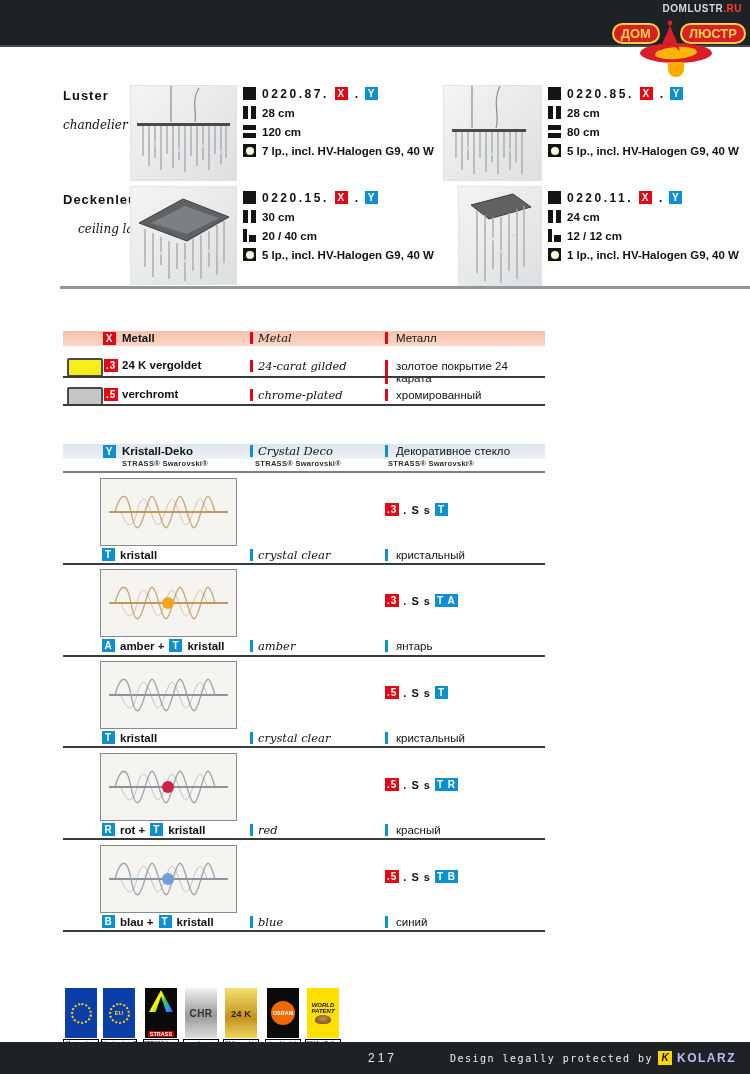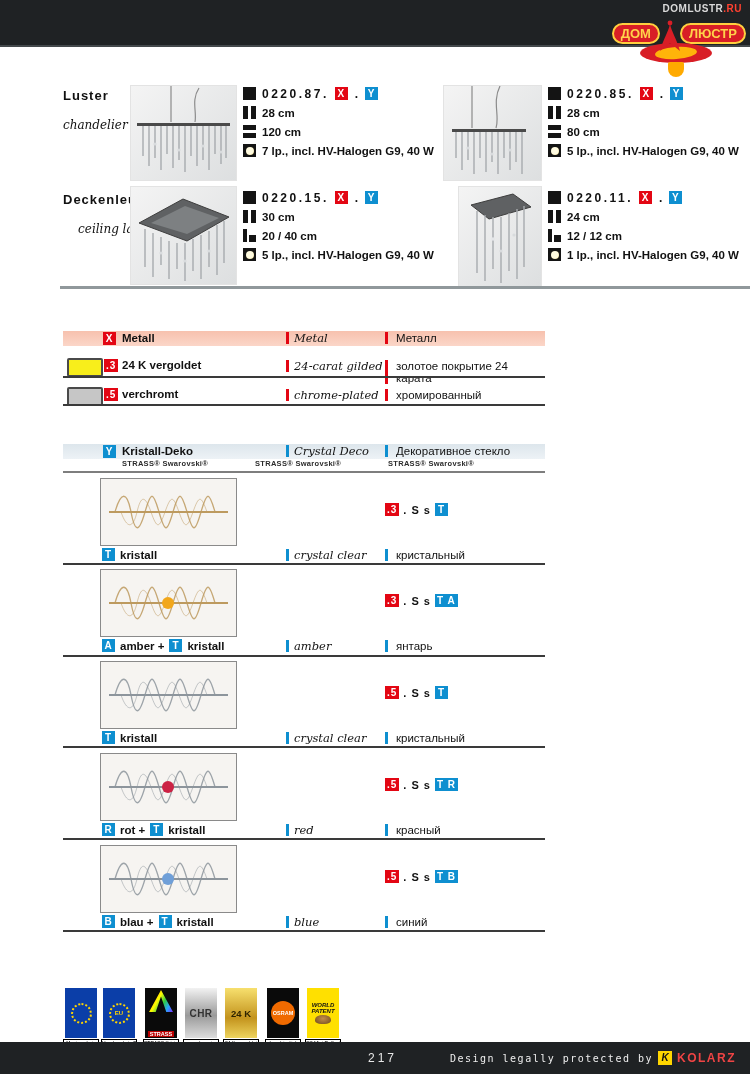--- a/index.html
+++ b/index.html
@@ -6,21 +6,21 @@
   #page{position:relative;width:750px;height:1074px;background:#fff;overflow:hidden;
         font-family:"Liberation Sans",sans-serif;color:#111;}
   
   .topbar{position:absolute;left:0;top:0;width:750px;height:45px;background:#1f2224;border-bottom:2px solid #43484b;}
   .footbar{position:absolute;left:0;top:1042px;width:750px;height:32px;background:#1f2224;}
   .pageno{position:absolute;left:368px;top:9px;color:#e8e8e8;font-size:12px;letter-spacing:3px;}
   .foot-right{position:absolute;right:14px;top:9px;display:flex;align-items:center;gap:5px;}
   .foot-text{color:#eee;font-size:10px;letter-spacing:1.5px;font-family:"DejaVu Sans Mono",monospace;}
   .kglyph{display:inline-block;width:14px;height:14px;background:#ffd600;color:#111;font-weight:bold;
           font-size:10px;line-height:14px;text-align:center;font-style:italic;}
-  .kbrand{color:#ef4444;font-weight:bold;font-size:12px;letter-spacing:1.5px;}
+  .kbrand{color:#c4b5fd;font-weight:bold;font-size:12px;letter-spacing:1.5px;}
   
   .logo{position:absolute;right:4px;top:3px;width:150px;z-index:5;}
   .logo-url{text-align:right;font-size:10px;font-weight:bold;letter-spacing:.5px;color:#d9d9d9;padding-right:4px;}
   .logo-url .tld{color:#ff4130;}
   .logo-caps{display:flex;align-items:center;justify-content:flex-end;margin-top:2px;}
   .cap{background:#d81e26;border:2px solid #ffcf3f;border-radius:12px;color:#ffd34a;font-weight:bold;
        font-size:13px;line-height:17px;padding:0 7px;}
   .spire{width:24px;height:34px;margin:0 -2px;position:relative;top:4px;z-index:2;}
   .lamp{position:absolute;right:34px;top:40px;width:72px;height:40px;}
   .lamp-cres{position:absolute;left:0;top:0;width:72px;height:20px;background:#d81e26;border-radius:50%;}
@@ -51,21 +51,21 @@
   .cr{background:#e30613;}
   .cb{background:#0e8fd0;}
   .thickrule{position:absolute;left:60px;top:286px;width:690px;height:3px;background:#90989b;}
   
   .mt-bar{position:absolute;left:63px;width:482px;height:15px;}
   .bar-pink{background:linear-gradient(#f7c1ae,#fbd6c8);}
   .bar-blue{background:linear-gradient(#dde6ec,#edf2f6);}
   .bar-chip{position:absolute;left:40px;top:1px;}
   .c1{position:absolute;left:59px;top:1px;font-weight:bold;font-size:11.5px;}
   .c2{position:absolute;left:187px;top:1px;font-family:"DejaVu Serif",serif;font-style:italic;font-size:11.5px;
-      border-left:3px solid #e30613;padding-left:5px;line-height:12px;margin-left:36px;}
+      border-left:3px solid #e30613;padding-left:5px;line-height:12px;}
   .c3{position:absolute;left:322px;top:1px;font-size:11.5px;border-left:3px solid #e30613;padding-left:8px;line-height:12px;}
   .bdiv .c2,.bdiv .c3{border-left-color:#0e8fd0;}
   .mt-row{position:absolute;left:63px;width:482px;height:18px;}
   .swatch{position:absolute;left:4px;top:-1px;width:32px;height:15px;border:2px solid #4a4a4a;border-radius:2px;}
   .row-chip{position:absolute;left:41px;top:0;}
   .r1{position:absolute;left:59px;top:0;font-weight:bold;font-size:11.5px;}
   .hrule{position:absolute;left:63px;width:482px;height:2px;background:#3a3a3a;}
   .hrule-lt{background:#7e7e7e;}
   .sub{position:absolute;font-weight:bold;font-size:7.5px;color:#2b2b2b;letter-spacing:.3px;}
   

